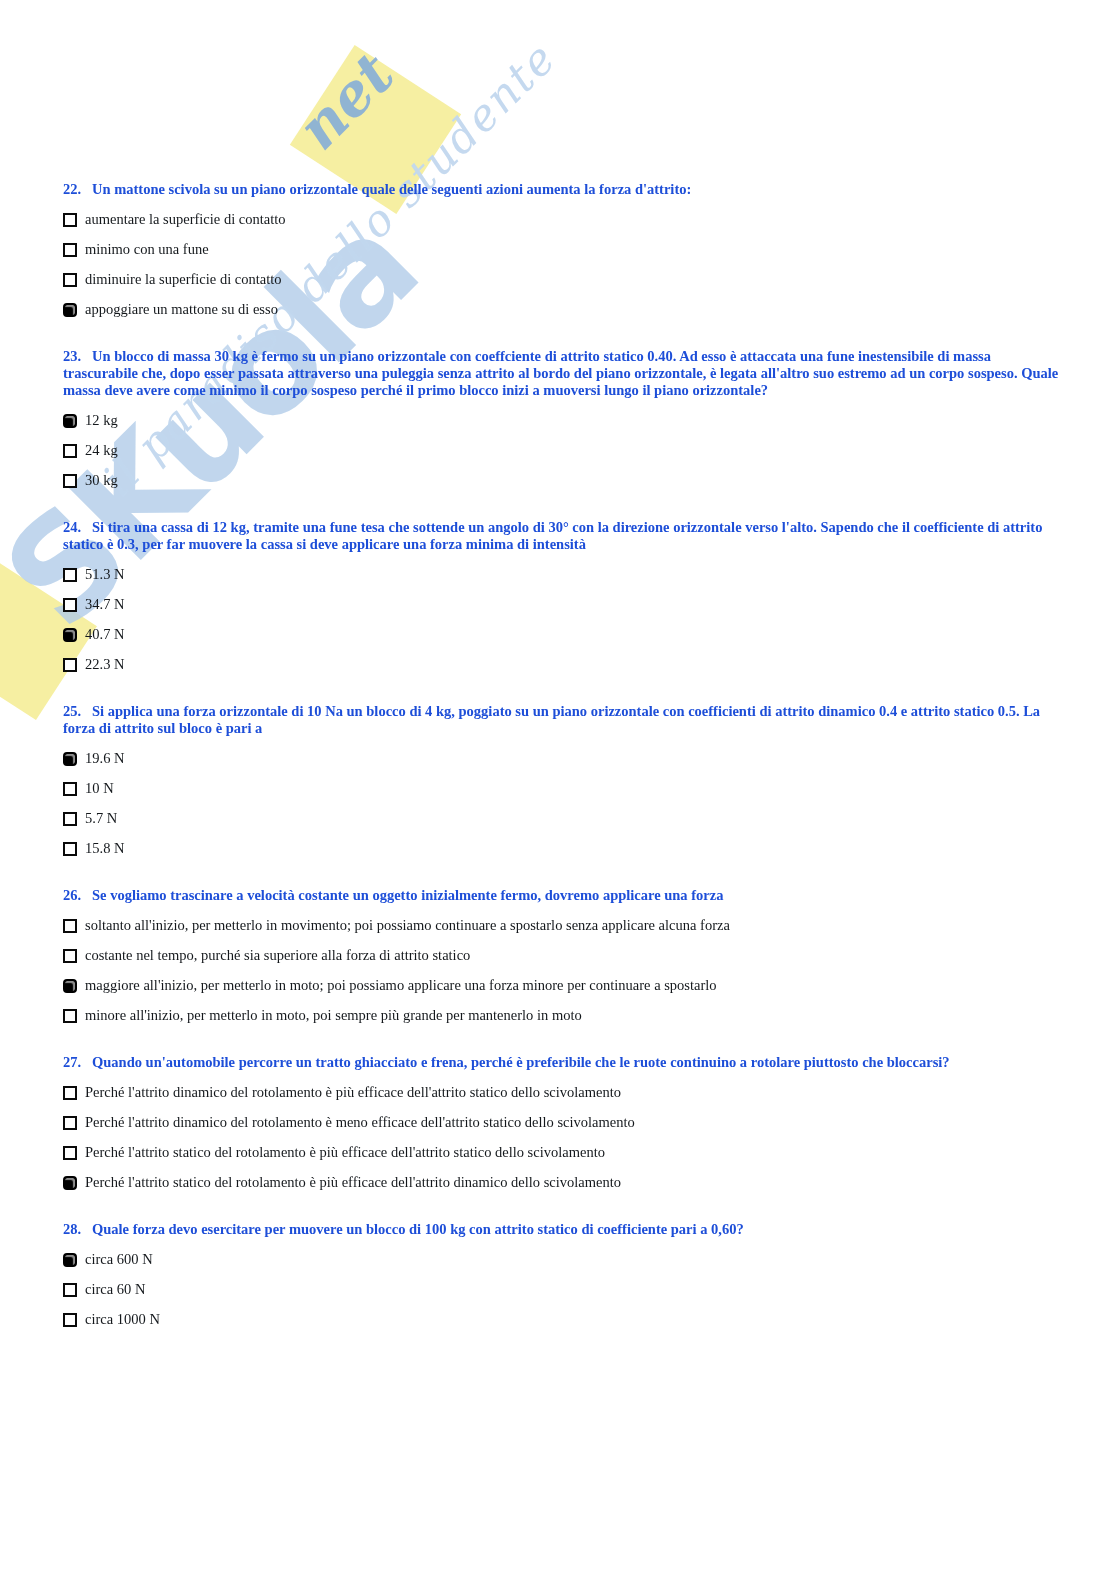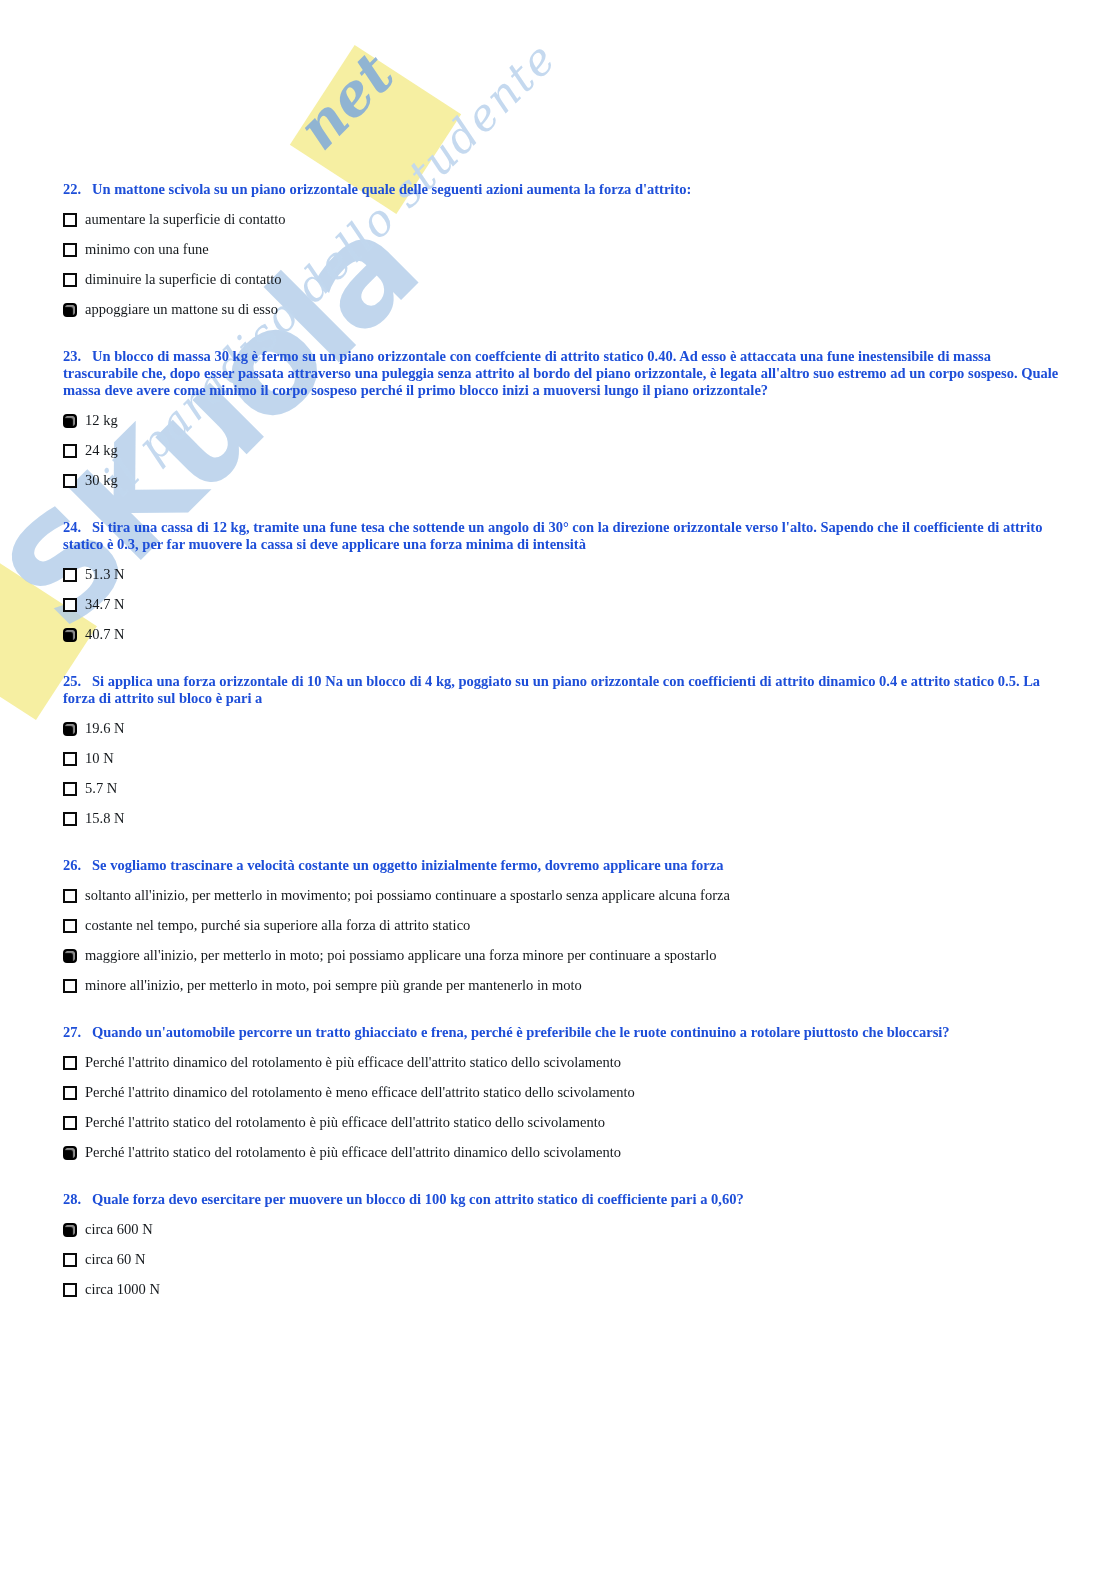--- a/index.html
+++ b/index.html
@@ -147,20 +147,24 @@
   <div class="opt">
     <span class="box"></span>
     <span class="opt-label">34.7 N</span>
   </div>
 
   <div class="opt">
     <span class="box checked"></span>
     <span class="opt-label">40.7 N</span>
   </div>
 
+  <div class="opt">
+    <span class="box"></span>
+    <span class="opt-label">22.3 N</span>
+  </div>
 </section>
 
   <section class="question">
     <h3 class="q-head">
       <span class="q-num">25.</span><span class="q-text">Si applica una forza orizzontale di 10 Na un blocco di 4 kg, poggiato su un piano orizzontale con coefficienti di attrito dinamico 0.4 e attrito statico 0.5. La forza di attrito sul bloco è pari a</span>
     </h3>
 
   <div class="opt">
     <span class="box checked"></span>
     <span class="opt-label">19.6 N</span>

